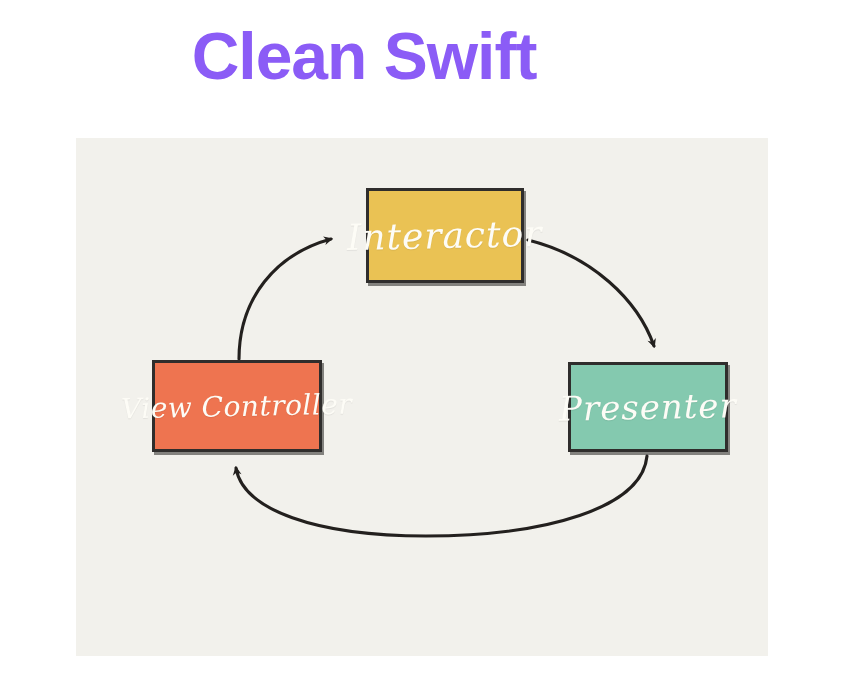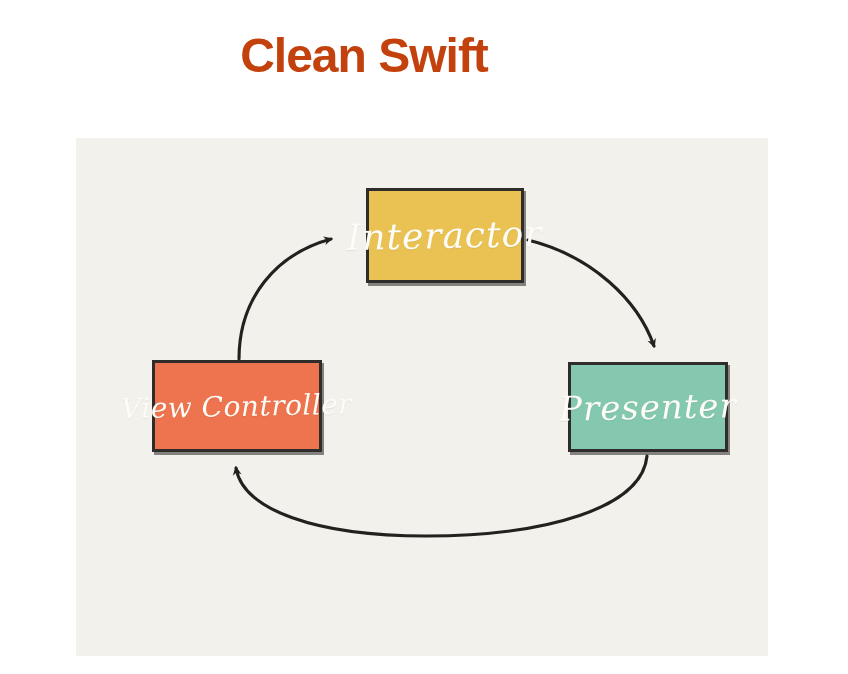--- a/index.html
+++ b/index.html
@@ -16,24 +16,24 @@
   }
 
   #page-title {
     position: absolute;
     left: 0;
     top: 18px;
     width: 728px;
     text-align: center;
     font-family: "Liberation Sans", sans-serif;
     font-weight: bold;
-    font-size: 48px;
+    font-size: 66px;
     line-height: 76px;
     letter-spacing: -1px;
-    color: #c2410c;
+    color: #8b5cf6;
     white-space: nowrap;
   }
 
   #diagram-panel {
     position: absolute;
     left: 76px;
     top: 138px;
     width: 692px;
     height: 518px;
     background: #f2f1ec;

